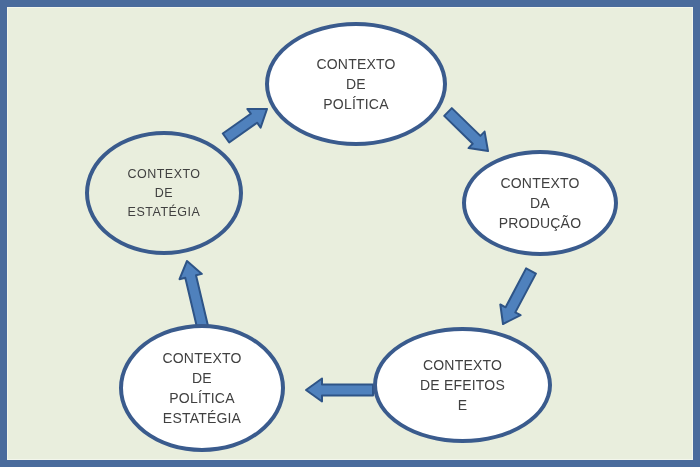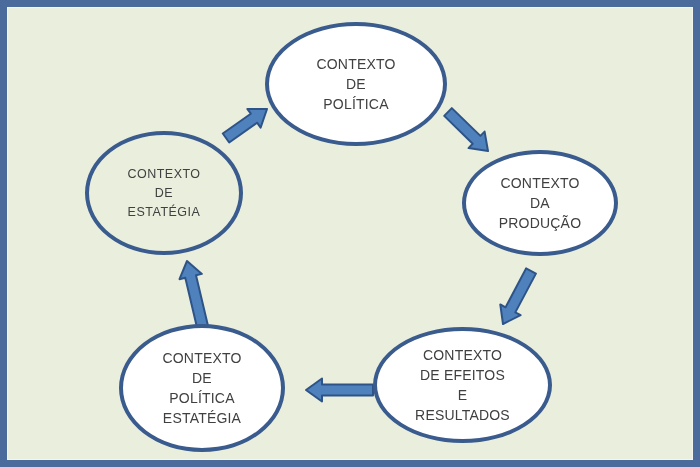--- a/index.html
+++ b/index.html
@@ -73,21 +73,20 @@
   <div class="node n1">
     <span>CONTEXTO</span>
     <span>DA</span>
     <span>PRODUÇÃO</span>
   </div>
 
   <div class="node n2">
     <span>CONTEXTO</span>
     <span>DE EFEITOS</span>
     <span>E</span>
-    <span>RESULTADOS</span>
   </div>
 
   <div class="node n3">
     <span>CONTEXTO</span>
     <span>DE</span>
     <span>POLÍTICA</span>
     <span>ESTATÉGIA</span>
   </div>
 
   <div class="node n4">

